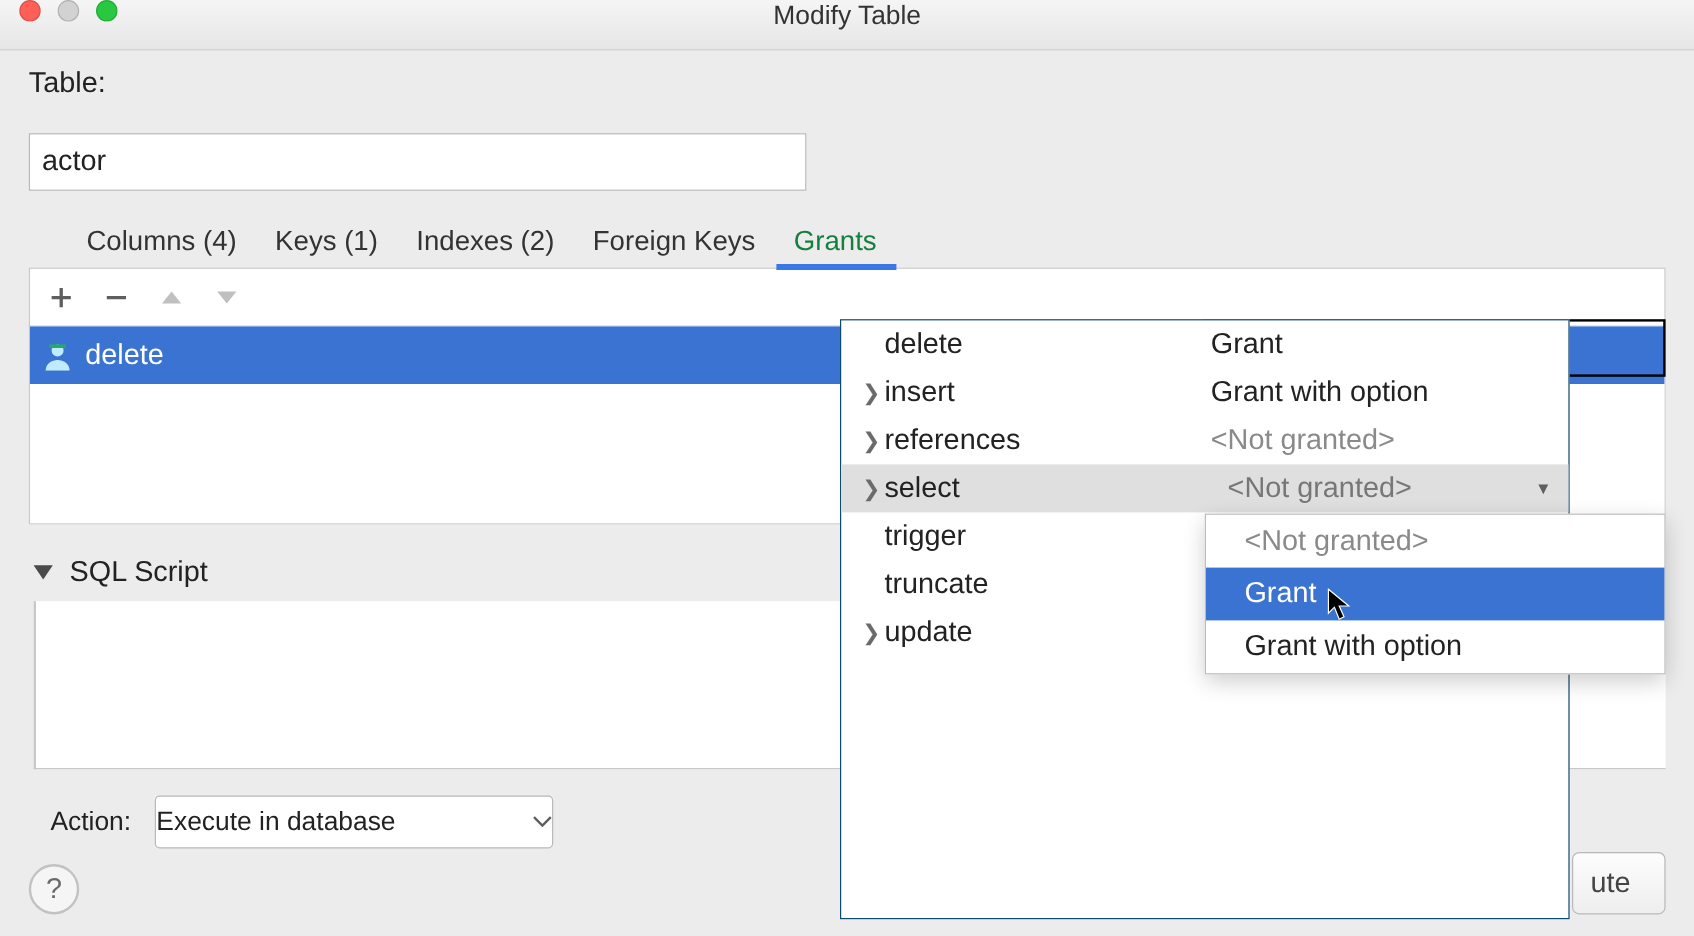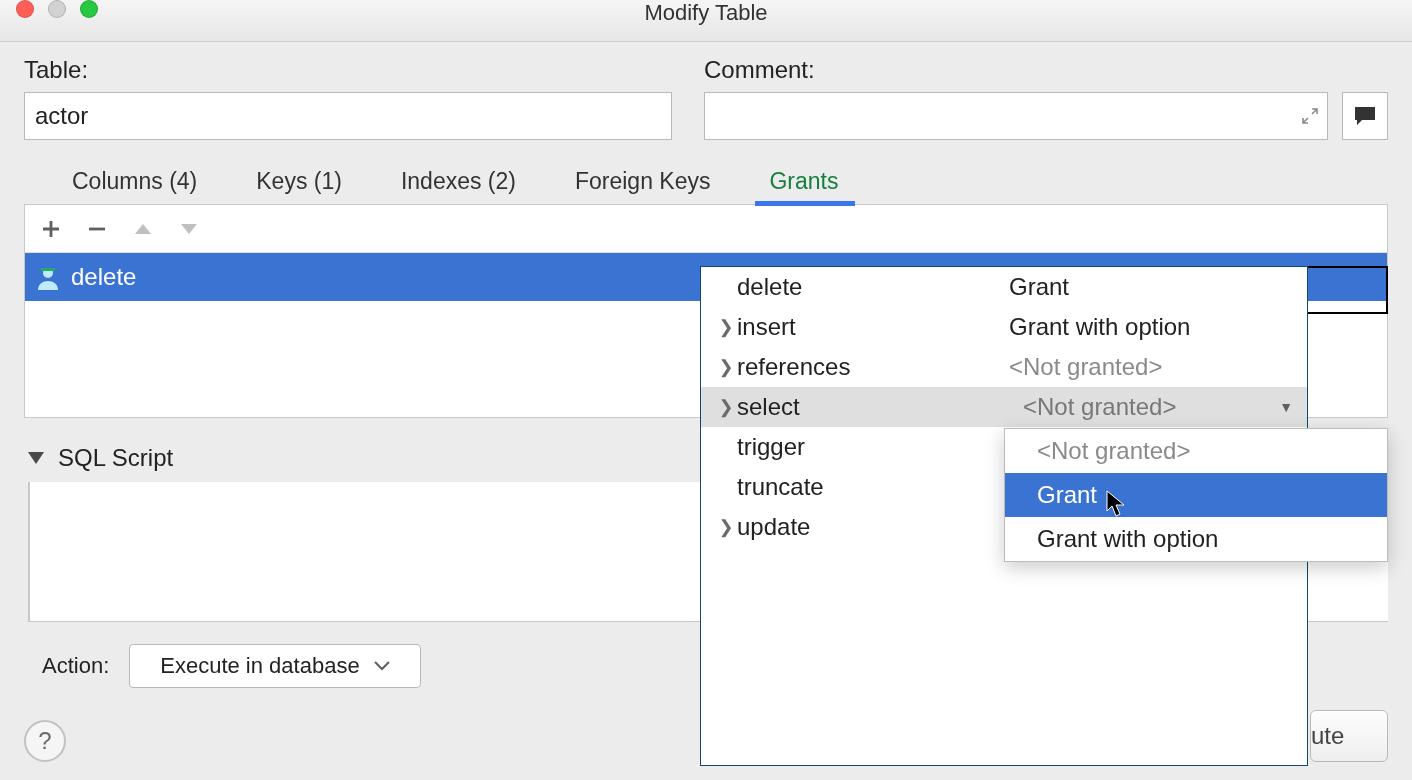--- a/index.html
+++ b/index.html
@@ -9,45 +9,45 @@
 .dot{width:18px;height:18px;border-radius:50%;border:1px solid rgba(0,0,0,.15)}
 .dot.red{background:#ff5f57}
 .dot.gray{background:#d2d2d2}
 .dot.green{background:#28c840}
 .wtitle{position:absolute;left:0;right:0;text-align:center;font-size:22px;color:#333;pointer-events:none}
 .content{padding:14px 24px 0 24px}
 .row1{display:flex;gap:32px;margin-bottom:22px}
 .col{display:flex;flex-direction:column}
 .col.table{width:648px}
 .col.comment{flex:1}
-.lbl{font-size:24px;color:#222;margin-bottom:8px}
+.lbl{font-size:24px;color:#222;margin-bottom:27px}
 .input{height:48px;border:1px solid #b9b9b9;background:#fff;padding:4px 10px;font-size:24px;color:#222}
 .input.table{width:648px}
 .comment-row{display:flex;gap:14px;align-items:stretch}
 .input.comment{flex:1;position:relative}
 .expand{position:absolute;right:8px;top:50%;transform:translateY(-50%);display:flex;flex-direction:column;gap:1px;color:#8a8a8a}
 .sqbtn{width:46px;height:48px;border:1px solid #b9b9b9;background:#fff;display:flex;align-items:center;justify-content:center;color:#333}
-.tabs{display:flex;gap:51px;padding-left:44px;border-bottom:0;font-size:23px}
+.tabs{display:flex;gap:24px;padding-left:44px;border-bottom:0;font-size:23px}
 .tab{padding:6px 4px 10px 4px;color:#333;position:relative}
 .tab.active{color:#15803d}
 .tab.active::after{content:"";position:absolute;left:-10px;right:-12px;bottom:-1px;height:5px;background:#3a76e6}
 .panel{border:1px solid #c8c8c8;background:#fff;margin-top:-1px}
 .toolbar{height:48px;display:flex;align-items:center;gap:26px;padding-left:16px;border-bottom:1px solid #dedede}
 .ticon{color:#5f5f5f}
 .ticon.dim{color:#b6b6b6}
 .userlist{height:164px;background:#fff;position:relative}
 .userrow{height:48px;background:#3a73d1;color:#fff;display:flex;align-items:center;padding-left:10px;gap:10px;font-size:24px}
 .usericon{width:26px;height:26px}
 .sec{display:flex;align-items:center;gap:14px;margin:26px 0 10px 4px;font-size:24px}
 .disclose{width:0;height:0;border-left:8px solid transparent;border-right:8px solid transparent;border-top:12px solid #4a4a4a}
 .sqlbox{height:140px;border-left:2px solid #c8c8c8;border-bottom:1px solid #c8c8c8;background:#fff;margin-left:4px}
 .actionrow{display:flex;align-items:center;gap:20px;margin:22px 0 0 18px;font-size:22px}
-.combo{width:292px;height:44px;border:1px solid #b9b9b9;background:#fff;display:flex;align-items:center;justify-content:space-between;padding:0 30px;border-radius:4px}
+.combo{width:332px;height:44px;border:1px solid #b9b9b9;background:#fff;display:flex;align-items:center;justify-content:space-between;padding:0 0;border-radius:4px}
 .help{position:absolute;left:24px;bottom:18px;width:42px;height:42px;border:2px solid #c2c2c2;border-radius:50%;display:flex;align-items:center;justify-content:center;color:#6a6a6a;font-size:24px;background:#f5f5f5}
-.cutbtn{position:absolute;right:24px;bottom:18px;height:52px;width:78px;border:1px solid #b9b9b9;border-radius:6px;background:linear-gradient(#fdfdfd,#eee);display:flex;align-items:center;justify-content:flex-start;padding-right:14px;font-size:24px;color:#444}
+.cutbtn{position:absolute;right:24px;bottom:18px;height:52px;width:78px;border:1px solid #b9b9b9;border-radius:6px;background:linear-gradient(#fdfdfd,#eee);display:flex;align-items:center;justify-content:center;padding-right:14px;font-size:24px;color:#444}
 
 
 .permpanel{position:absolute;left:700px;top:266px;width:608px;height:500px;background:#fff;border:1px solid #0c4a6e}
 .permcell{position:absolute;left:1002px;top:266px;width:386px;height:48px;border:2.5px solid #000}
 .permrow{height:40px;display:flex;align-items:center;padding-left:14px;color:#222;font-size:24px}
 .permrow.h{background:#dfdfdf}
 .permrow .arrow{width:22px;display:flex;justify-content:center;color:#6b6b6b;font-size:18px}
 .permrow .plabel{flex:0 0 272px}
 .permrow .pval{flex:1;color:#222;display:flex;align-items:center;gap:8px}
 .permrow .pval.ng{color:#8a8a8a}
@@ -73,37 +73,20 @@
   </div>
   <div class="wtitle">Modify Table</div>
 </div>
 
 <div class="content">
   <div class="row1">
     <div class="col table">
       <div class="lbl">Table:</div>
       <input class="input table" value="actor" style="">
     </div>
-    <div class="col comment">
-      <div class="lbl">Comment:</div>
-      <div class="comment-row">
-        <div class="input comment">
-          <span class="expand">
-            <svg width="18" height="18" viewBox="0 0 18 18">
-                <path d="M11 2h5v5M7 16H2v-5M16 2l-5 5M2 16l5-5" stroke="#8a8a8a" stroke-width="1.6" fill="none"></path>
-              </svg>
-          </span>
-        </div>
-        <div class="sqbtn">
-          <svg width="24" height="22" viewBox="0 0 24 22">
-              <path d="M2 2h20v13H9l-5 5v-5H2z" fill="#333"></path>
-            </svg>
-        </div>
-      </div>
-    </div>
   </div>
 
   <div class="tabs">
     <div class="tab">Columns (4)</div>
     <div class="tab">Keys (1)</div>
     <div class="tab">Indexes (2)</div>
     <div class="tab">Foreign Keys</div>
     <div class="tab active">Grants</div>
   </div>
 

